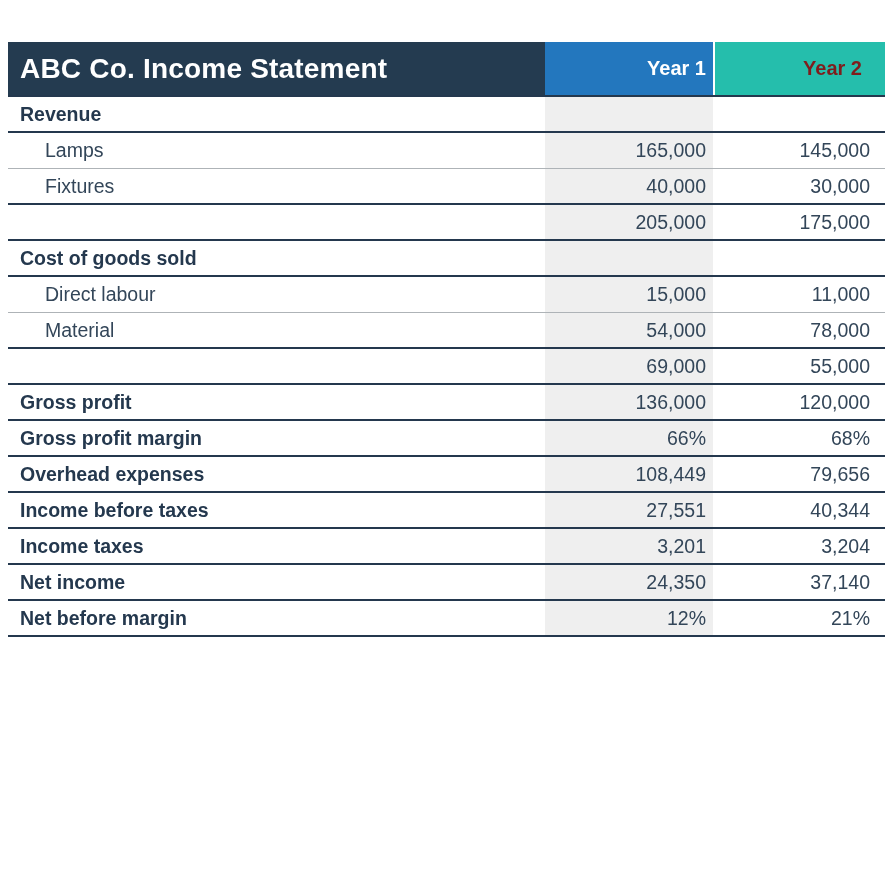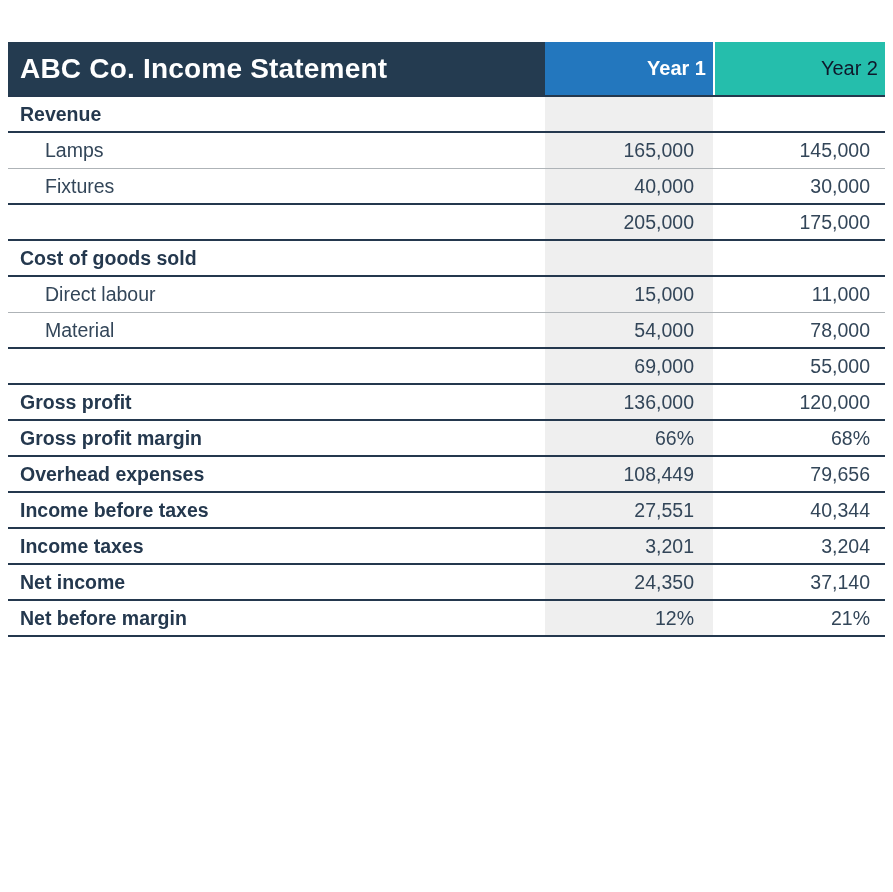--- a/index.html
+++ b/index.html
@@ -43,45 +43,45 @@
   .hdr .y1h{
     background:var(--blue);
     color:#ffffff;
     font-size:20px;font-weight:700;
     display:flex;align-items:center;justify-content:flex-end;
     padding-right:7px;
   }
   .hdr .gap{background:#ffffff;}
   .hdr .y2h{
     background:var(--teal);
-    color:#0f172a;
-    font-size:20px;font-weight:400;
+    color:#7f1d1d;
+    font-size:20px;font-weight:700;
     display:flex;align-items:center;justify-content:flex-end;
-    padding-right:7px;
+    padding-right:23px;
   }
   
   .row{
     display:grid;
     grid-template-columns:537px 168px 172px;
     height:36px;
   }
   .row.b-dark{border-bottom:2.5px solid var(--bdark);}
   .row.b-light{border-bottom:1px solid var(--blight);}
   .cell{
     display:flex;align-items:center;
     font-size:19.5px;
   }
   .cell.label{padding-left:12px;color:var(--text-reg);}
   .row.section .cell.label,
   .row.summary .cell.label{
     font-weight:700;color:var(--text-bold);
   }
   .row.item .cell.label{padding-left:37px;}
   .cell.num{justify-content:flex-end;color:var(--text-reg);}
-  .cell.y1{background:var(--stripe);padding-right:19px;}
+  .cell.y1{background:var(--stripe);padding-right:7px;}
   .cell.y2{padding-right:15px;}
 </style>
 </head>
 <body>
 
 <div class="statement">
 
   <div class="hdr">
     <div class="title">ABC Co. Income Statement</div>
     <div class="y1h">Year 1</div>

